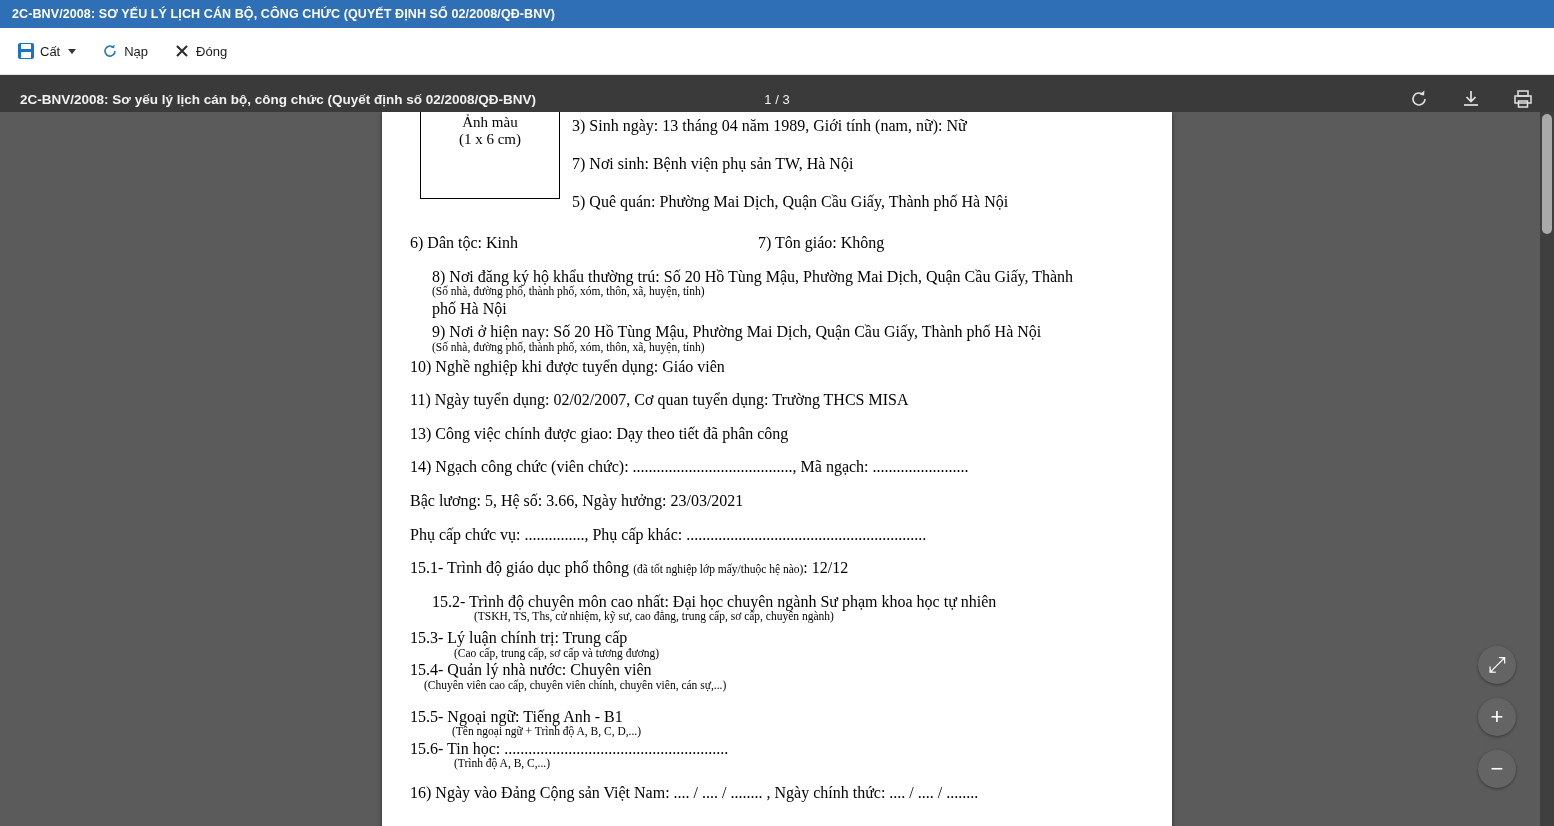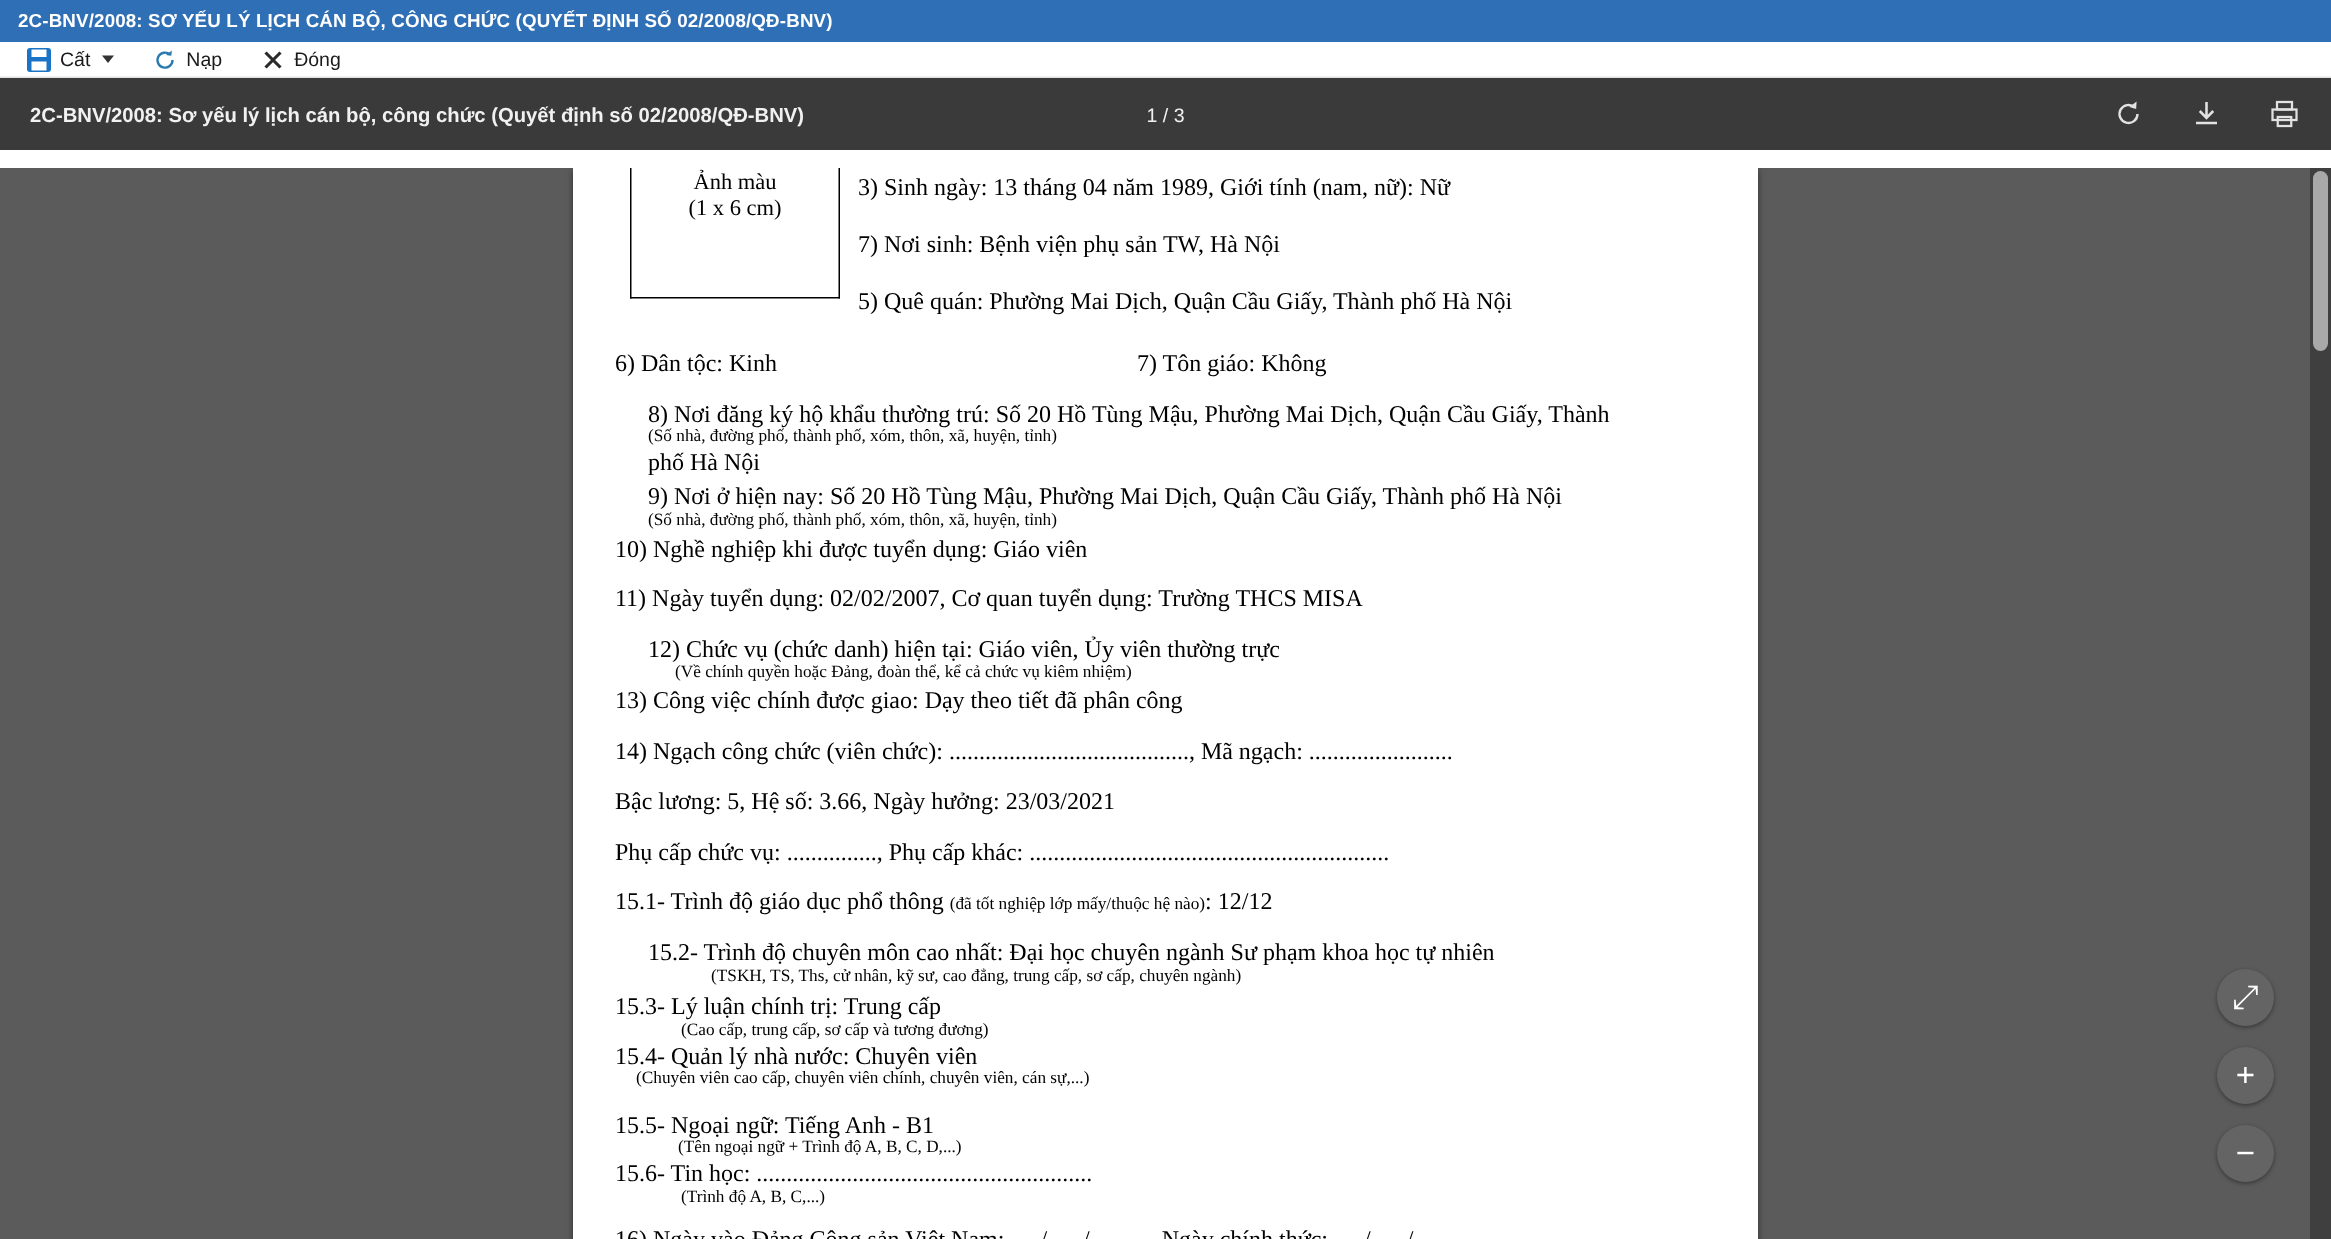--- a/index.html
+++ b/index.html
@@ -20,21 +20,21 @@
     display: flex;
     align-items: center;
     padding: 0 12px;
     font-size: 12.5px;
     font-weight: bold;
     letter-spacing: .1px;
   }
 
   
   .toolbar {
-    height: 24px;
+    height: 47px;
     background: #ffffff;
     border-bottom: 1px solid #e2e2e2;
     display: flex;
     align-items: center;
     padding: 0 10px;
     gap: 10px;
   }
   .tb-btn {
     display: flex;
     align-items: center;
@@ -258,38 +258,34 @@
         </p>
 
         <p class="tight">
           <span>9) Nơi ở hiện nay:   Số 20 Hồ Tùng Mậu, Phường Mai Dịch, Quận Cầu Giấy, Thành phố Hà Nội</span>
           <span class="note">(Số nhà, đường phố, thành phố, xóm, thôn, xã, huyện, tỉnh)</span>
         </p>
 
         <p>10) Nghề nghiệp khi được tuyển dụng: Giáo viên</p>
         <p>11) Ngày tuyển dụng: 02/02/2007, Cơ quan tuyển dụng: Trường THCS MISA</p>
 
-        <p class="tight">
-          <span>12) Chức vụ (chức danh) hiện tại: Giáo viên, Ủy viên thường trực</span>
-          <span class="note" style="margin-left:18px;">(Về chính quyền hoặc Đảng, đoàn thể, kể cả chức vụ kiêm nhiệm)</span>
-        </p>
 
         <p>13) Công việc chính được giao: Dạy theo tiết đã phân công</p>
         <p>14) Ngạch công chức (viên chức): ........................................, Mã ngạch: ........................</p>
         <p>Bậc lương: 5, Hệ số: 3.66, Ngày hưởng: 23/03/2021</p>
         <p>Phụ cấp chức vụ: ..............., Phụ cấp khác: ............................................................</p>
 
         <p>
           <span>15.1- Trình độ giáo dục phổ thông</span>
           <span class="inline-note">(đã tốt nghiệp lớp mấy/thuộc hệ nào)</span><span>: 12/12</span>
         </p>
 
         <p class="tight">
           <span>15.2- Trình độ chuyên môn cao nhất: Đại học chuyên ngành Sư phạm khoa học tự nhiên</span>
-          <span class="note" style="margin-left:42px;">(TSKH, TS, Ths, cử nhân, kỹ sư, cao đẳng, trung cấp, sơ cấp, chuyên ngành)</span>
+          <span class="note" style="margin-left:42px;">(TSKH, TS, Ths, cử nhiệm, kỹ sư, cao đẳng, trung cấp, sơ cấp, chuyên ngành)</span>
         </p>
 
         <p class="row2 tight">
           </p>
           <div>
             <span>15.3- Lý luận chính trị: Trung cấp</span>
             <span class="note" style="margin-left:44px;">(Cao cấp, trung cấp, sơ cấp và tương đương)</span>
           </div>
           <div>
             <span>15.4- Quản lý nhà nước: Chuyên viên</span>

